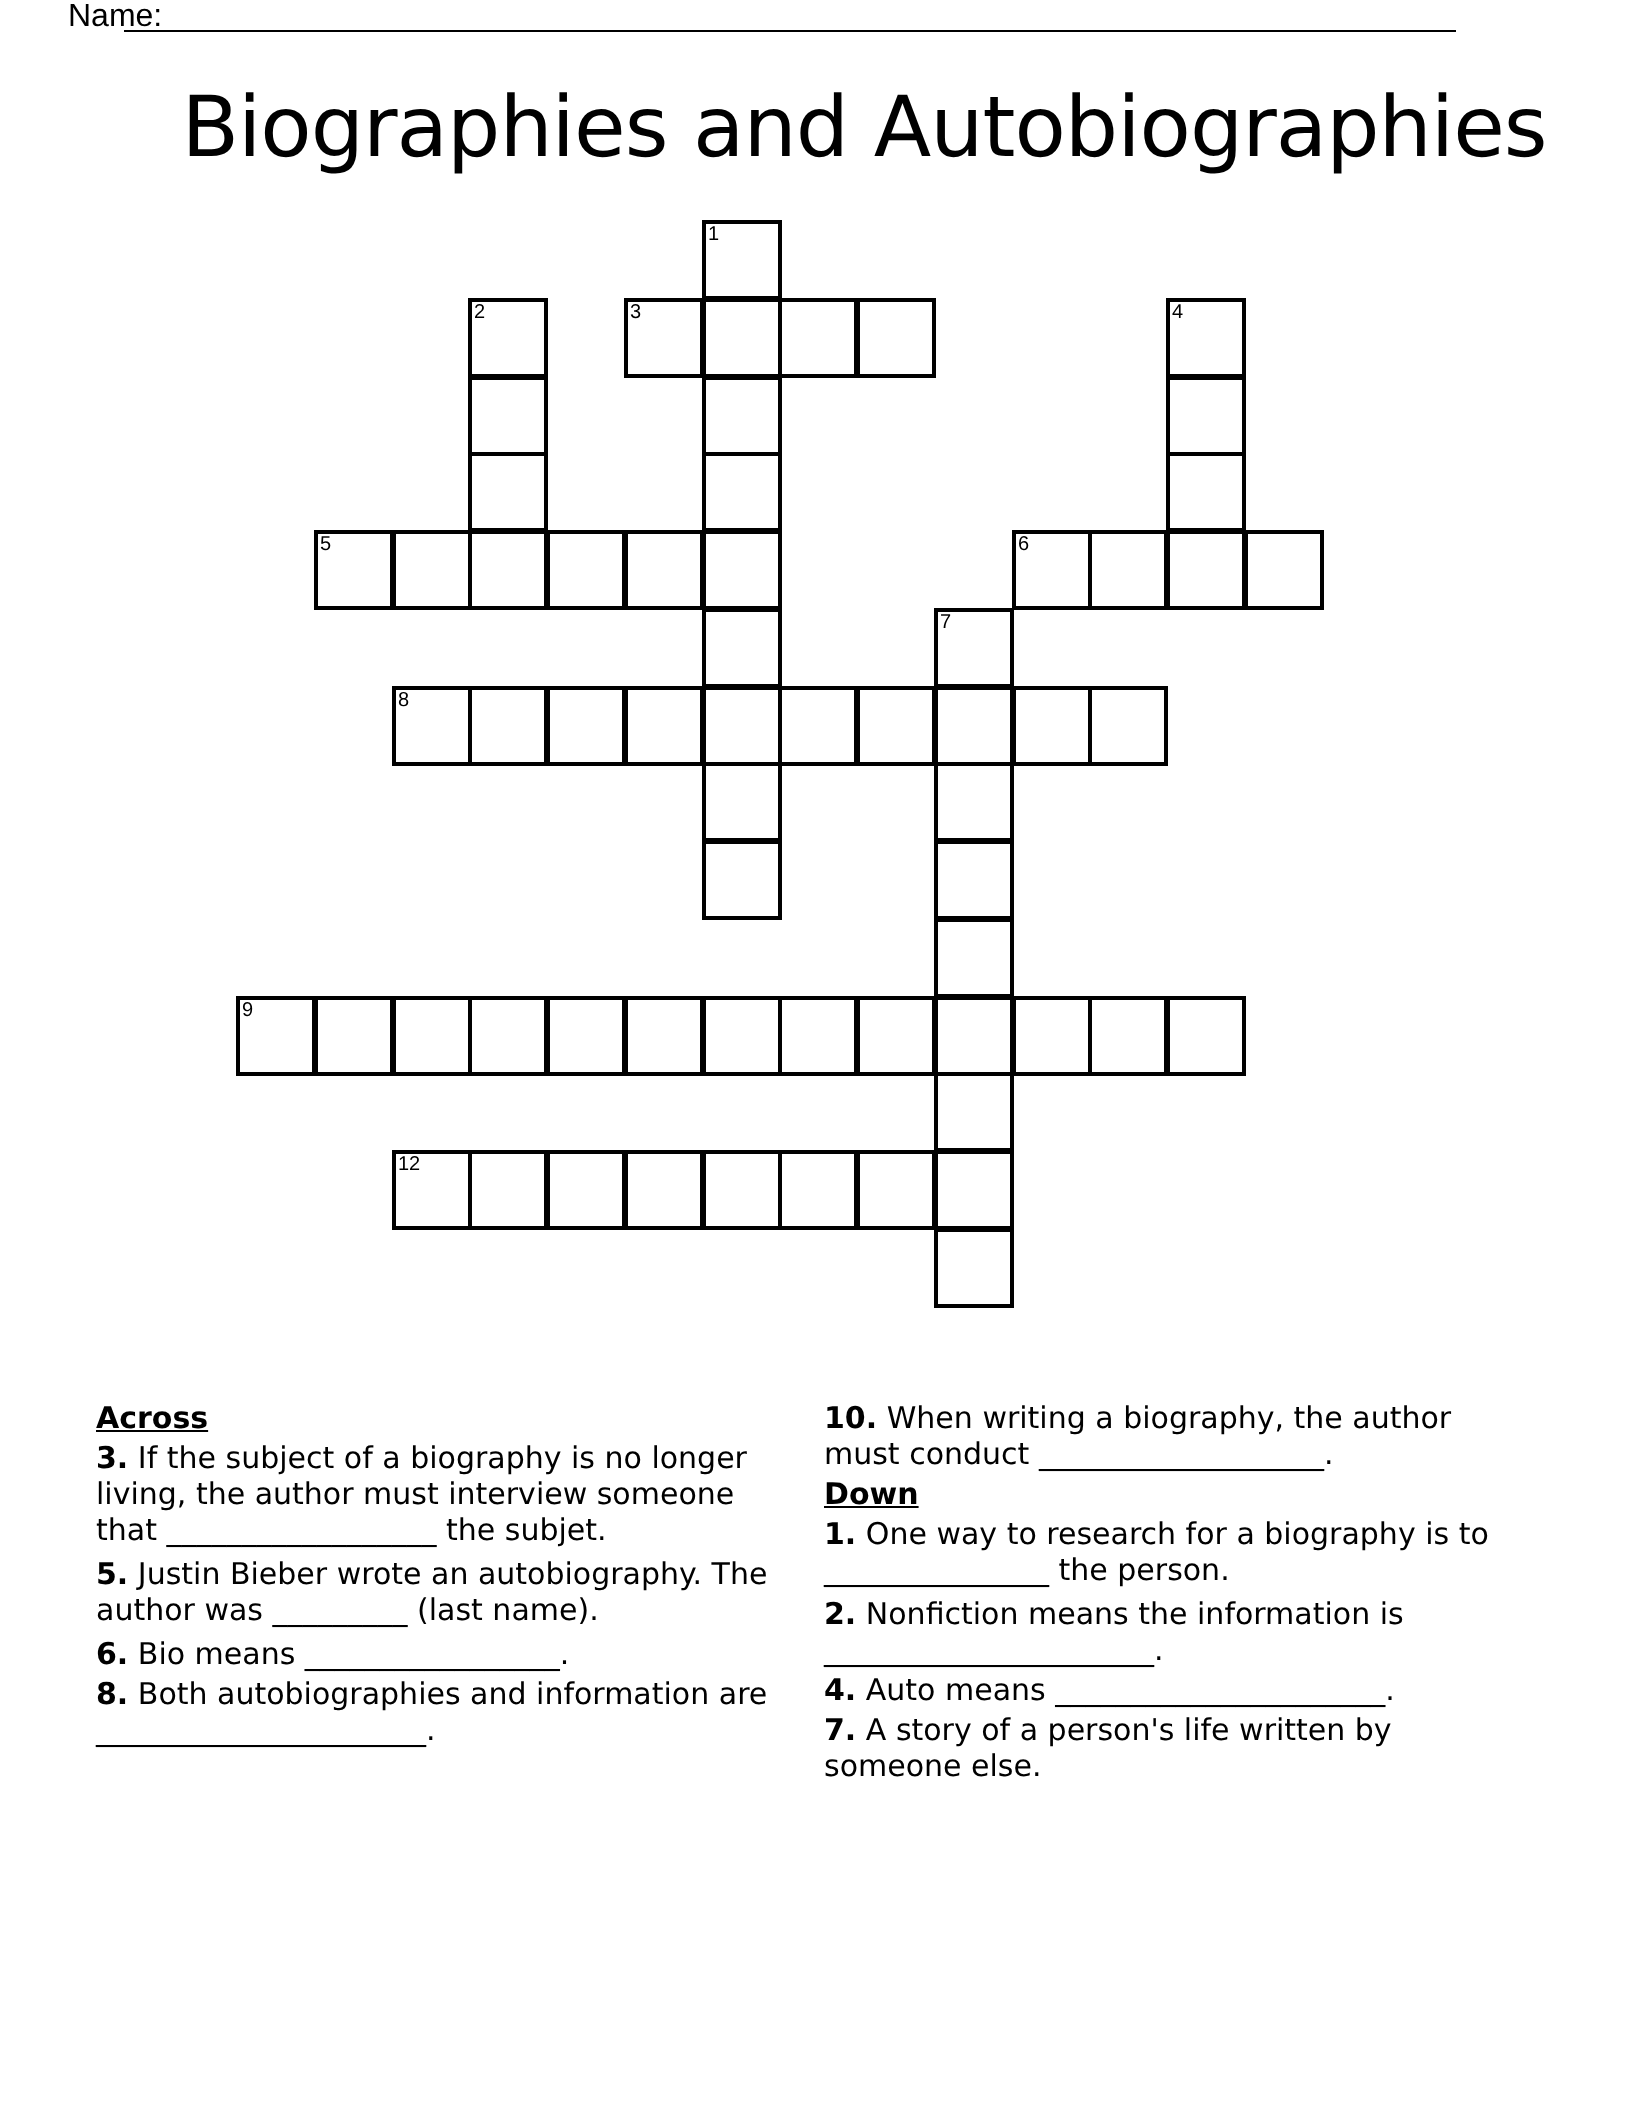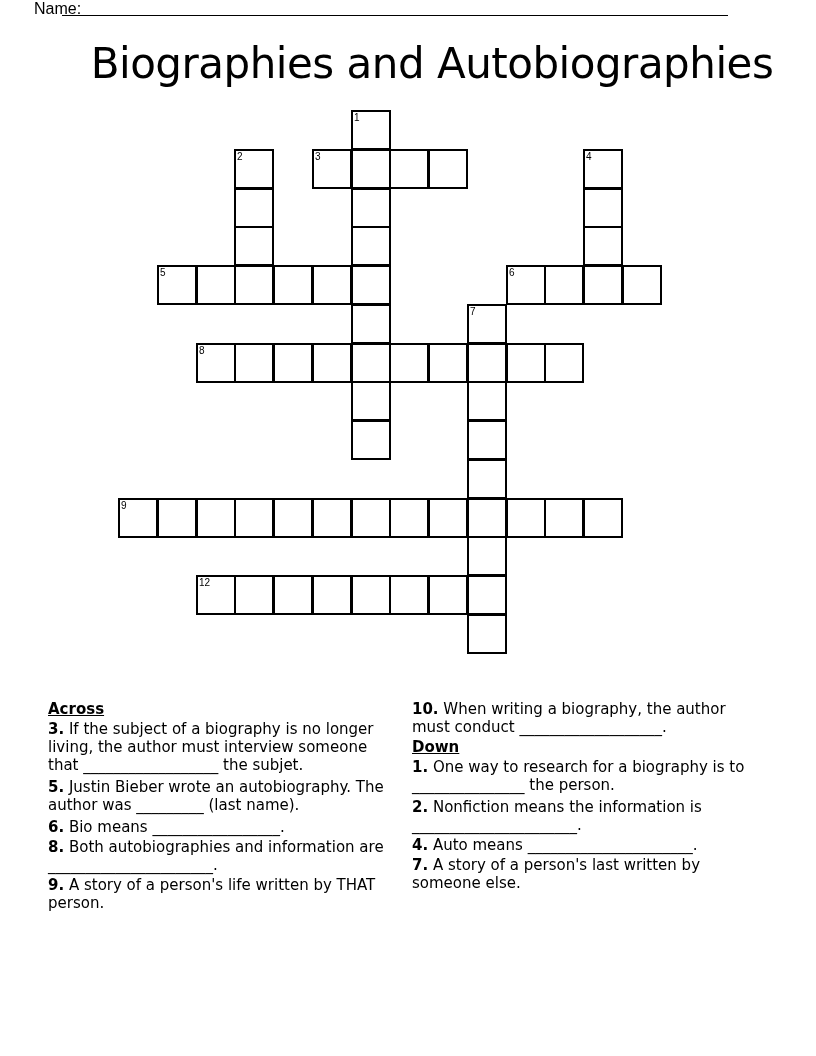--- a/index.html
+++ b/index.html
@@ -128,23 +128,22 @@
     <div class="cell" style="left: 389px; top: 575px;"></div>
     <div class="cell" style="left: 428px; top: 575px;"></div>
   </div>
 
 <div class="clues left">
   <div class="heading">Across</div>
   <div class="clue"><span class="n">3.</span><span> If the subject of a biography is no longer living, the author must interview someone that __________________ the subjet.</span></div>
   <div class="clue"><span class="n">5.</span><span> Justin Bieber wrote an autobiography. The author was _________ (last name).</span></div>
   <div class="clue" style="margin-bottom:2px"><span class="n">6.</span><span> Bio means _________________.</span></div>
   <div class="clue" style="margin-bottom:2px"><span class="n">8.</span><span> Both autobiographies and information are ______________________.</span></div>
-  <div class="clue"><span class="n">9.</span><span> A story of a person's life written by THAT person.</span></div>
 </div>
 
 <div class="clues right">
   <div class="clue" style="margin-bottom:2px"><span class="n">10.</span><span> When writing a biography, the author must conduct ___________________.</span></div>
   <div class="heading">Down</div>
   <div class="clue"><span class="n">1.</span><span> One way to research for a biography is to _______________ the person.</span></div>
   <div class="clue" style="margin-bottom:2px"><span class="n">2.</span><span> Nonfiction means the information is ______________________.</span></div>
   <div class="clue" style="margin-bottom:2px"><span class="n">4.</span><span> Auto means ______________________.</span></div>
-  <div class="clue"><span class="n">7.</span><span> A story of a person's last written by someone else.</span></div>
+  <div class="clue"><span class="n">7.</span><span> A story of a person's life written by someone else.</span></div>
 </div>
 
 </body></html>

